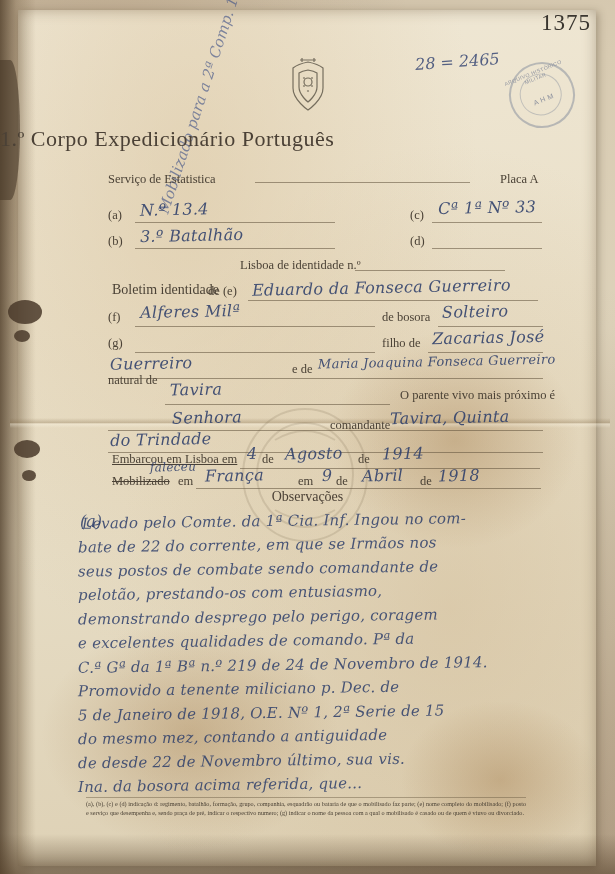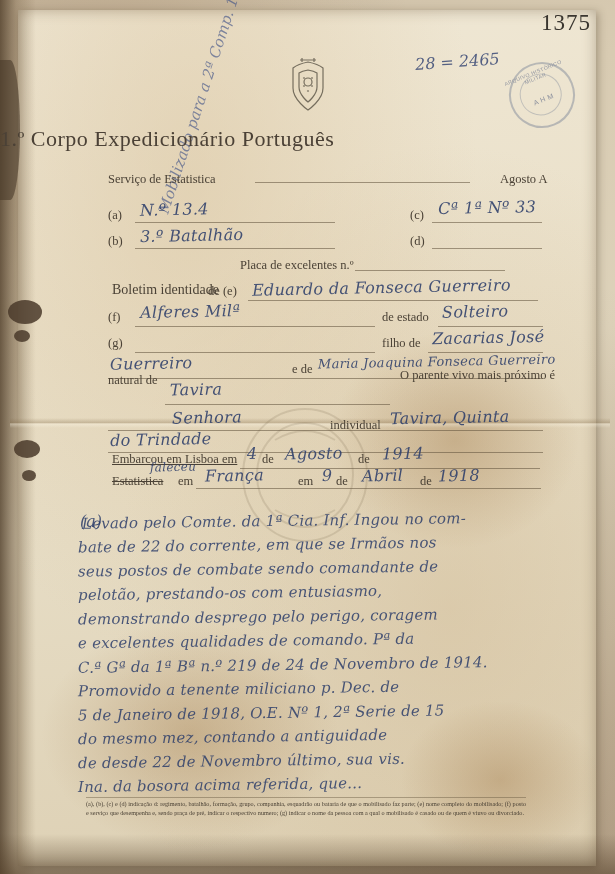--- a/index.html
+++ b/index.html
@@ -168,98 +168,99 @@
     <span style="padding-top:4px;">ARQUIVO HISTÓRICO MILITAR</span>
     <span style="padding-top:16px;font-size:7px;">A H M</span>
   </div>
 
   <div class="diag-stamp">Mobilizado para a 2ª Comp. 13 Inf. 1920</div>
 
   <div class="title">1.º Corpo Expedicionário Português</div>
 
   <div class="lbl md" style="left:108px;top:172px;">Serviço de Estatistica</div>
   <div class="rule" style="left:255px;top:182px;width:215px;"></div>
-  <div class="lbl md" style="left:500px;top:172px;">Agosto A</div>
+  <div class="lbl md" style="left:500px;top:172px;">Placa A</div>
 
   <div class="lbl md" style="left:108px;top:208px;">(a)</div>
   <div class="hand lg" style="left:140px;top:200px;">N.º 13.4</div>
   <div class="rule" style="left:135px;top:222px;width:200px;"></div>
 
   <div class="lbl md" style="left:108px;top:234px;">(b)</div>
   <div class="hand lg" style="left:140px;top:226px;">3.º Batalhão</div>
   <div class="rule" style="left:135px;top:248px;width:200px;"></div>
 
   <div class="lbl md" style="left:410px;top:208px;">(c)</div>
   <div class="hand lg" style="left:438px;top:198px;">Cª 1ª Nº 33</div>
   <div class="rule" style="left:432px;top:222px;width:110px;"></div>
 
   <div class="lbl md" style="left:410px;top:234px;">(d)</div>
   <div class="hand lg" style="left:438px;top:226px;"></div>
   <div class="rule" style="left:432px;top:248px;width:110px;"></div>
 
-  <div class="lbl md" style="left:240px;top:258px;">Placa de excelentes n.º</div>
+  <div class="lbl md" style="left:240px;top:258px;">Lisboa de identidade n.º</div>
   <div class="rule" style="left:355px;top:270px;width:150px;"></div>
   <div class="hand" style="left:360px;top:254px;"></div>
 
   <div class="lbl" style="left:112px;top:282px;font-size:14px;">Boletim identidade</div>
   <div class="lbl md" style="left:208px;top:284px;">de (e)</div>
   <div class="hand lg" style="left:252px;top:278px;">Eduardo da Fonseca Guerreiro</div>
   <div class="rule" style="left:248px;top:300px;width:290px;"></div>
 
   <div class="lbl md" style="left:108px;top:310px;">(f)</div>
   <div class="hand lg" style="left:140px;top:302px;">Alferes Milª</div>
   <div class="rule" style="left:135px;top:326px;width:240px;"></div>
-  <div class="lbl md" style="left:382px;top:310px;">de estado</div>
+  <div class="lbl md" style="left:382px;top:310px;">de bosora</div>
   <div class="hand lg" style="left:442px;top:302px;">Solteiro</div>
   <div class="rule" style="left:438px;top:326px;width:105px;"></div>
 
   <div class="lbl md" style="left:108px;top:336px;">(g)</div>
   <div class="hand lg" style="left:140px;top:330px;"></div>
   <div class="rule" style="left:135px;top:352px;width:240px;"></div>
   <div class="lbl md" style="left:382px;top:336px;text-align:center;">filho de</div>
   <div class="hand lg" style="left:432px;top:328px;">Zacarias José</div>
   <div class="rule" style="left:428px;top:352px;width:115px;"></div>
 
   <div class="hand lg" style="left:110px;top:354px;">Guerreiro</div>
   <div class="lbl md" style="left:292px;top:362px;">e de</div>
   <div class="hand" style="left:318px;top:354px;font-size:13px;">Maria Joaquina Fonseca Guerreiro</div>
   <div class="rule" style="left:108px;top:378px;width:435px;"></div>
 
   <div class="lbl md" style="left:108px;top:373px;">natural de</div>
   <div class="hand lg" style="left:170px;top:380px;">Tavira</div>
   <div class="rule" style="left:165px;top:404px;width:225px;"></div>
-  <div class="lbl md" style="left:400px;top:368px;">O parente vivo mais próximo é</div>
+  <div class="lbl md" style="left:400px;top:388px;">O parente vivo mais próximo é</div>
 
   <div class="hand lg" style="left:172px;top:408px;">Senhora</div>
-  <div class="lbl md" style="left:330px;top:418px;">individual</div>
+  <div class="lbl md" style="left:330px;top:418px;">comandante</div>
   <div class="hand lg" style="left:390px;top:408px;">Tavira, Quinta</div>
   <div class="rule" style="left:108px;top:430px;width:435px;"></div>
   <div class="hand lg" style="left:110px;top:430px;">do Trindade</div>
   <div class="rule" style="left:108px;top:452px;width:435px;"></div>
 
   <div class="lbl md" style="left:112px;top:452px;text-decoration:underline;">Embarcou em Lisboa em</div>
   <div class="hand lg" style="left:247px;top:444px;">4</div>
   <div class="lbl md" style="left:262px;top:452px;">de</div>
   <div class="hand lg" style="left:285px;top:444px;">Agosto</div>
   <div class="lbl md" style="left:358px;top:452px;">de</div>
   <div class="hand lg" style="left:382px;top:444px;">1914</div>
   <div class="rule" style="left:240px;top:468px;width:300px;"></div>
 
-  <div class="lbl md" style="left:112px;top:474px;text-decoration:line-through;">Estatistica</div>
+  <div class="lbl md" style="left:112px;top:474px;text-decoration:line-through;">Mobilizado</div>
   <div class="lbl md" style="left:178px;top:474px;">em</div>
   <div class="hand" style="left:150px;top:460px;font-size:12px;">faleceu</div>
   <div class="hand lg" style="left:205px;top:466px;">França</div>
   <div class="lbl md" style="left:298px;top:474px;">em</div>
   <div class="hand lg" style="left:322px;top:466px;">9</div>
   <div class="lbl md" style="left:336px;top:474px;">de</div>
   <div class="hand lg" style="left:362px;top:466px;">Abril</div>
   <div class="lbl md" style="left:420px;top:474px;">de</div>
   <div class="hand lg" style="left:438px;top:466px;">1918</div>
   <div class="rule" style="left:196px;top:488px;width:345px;"></div>
 
+  <div class="obs-title">Observações</div>
 
   <div class="watermark">
     <svg viewBox="0 0 200 150" width="200" height="150">
       <g fill="none" stroke="#6a5a40" stroke-width="2">
         <ellipse cx="100" cy="75" rx="62" ry="66"></ellipse>
         <ellipse cx="100" cy="75" rx="48" ry="52"></ellipse>
         <path d="M70 40 q30 -18 60 0"></path>
         <path d="M70 110 q30 18 60 0"></path>
       </g>
     </svg>

